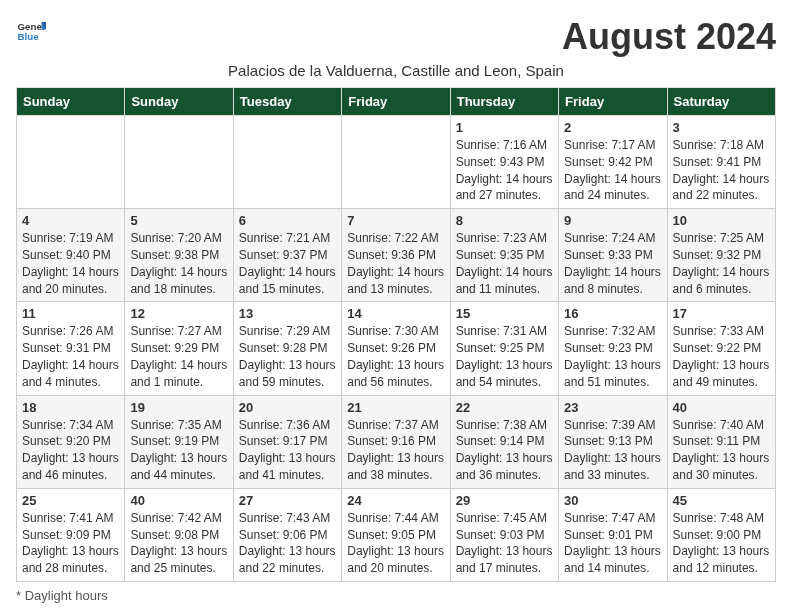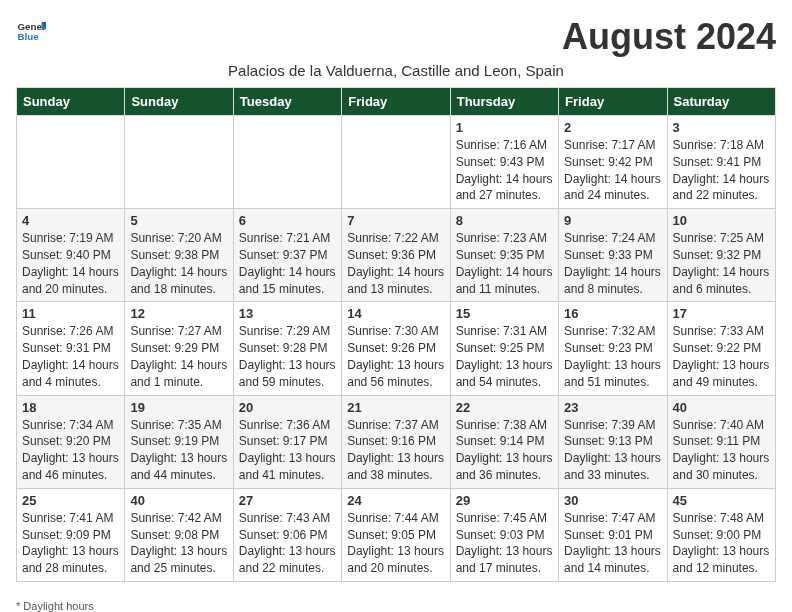--- a/index.html
+++ b/index.html
@@ -74,22 +74,22 @@
     }
     .day-info {
       color: #333;
       line-height: 1.4;
       font-size: 12px;
     }
     .empty-cell {
       background: #fff;
     }
     .footer-note {
-      margin-top: 18px;
-      font-size: 11px;
+      margin-top: 6px;
+      font-size: 13px;
       color: #555;
     }
   </style>
 </head>
 <body>
 
 <div class="header-section">
   <div class="logo">
     <svg class="logo-icon" viewBox="0 0 40 40" xmlns="http://www.w3.org/2000/svg">
       <text x="2" y="18" font-size="13" font-weight="bold" fill="#333" font-family="Arial">General</text>

